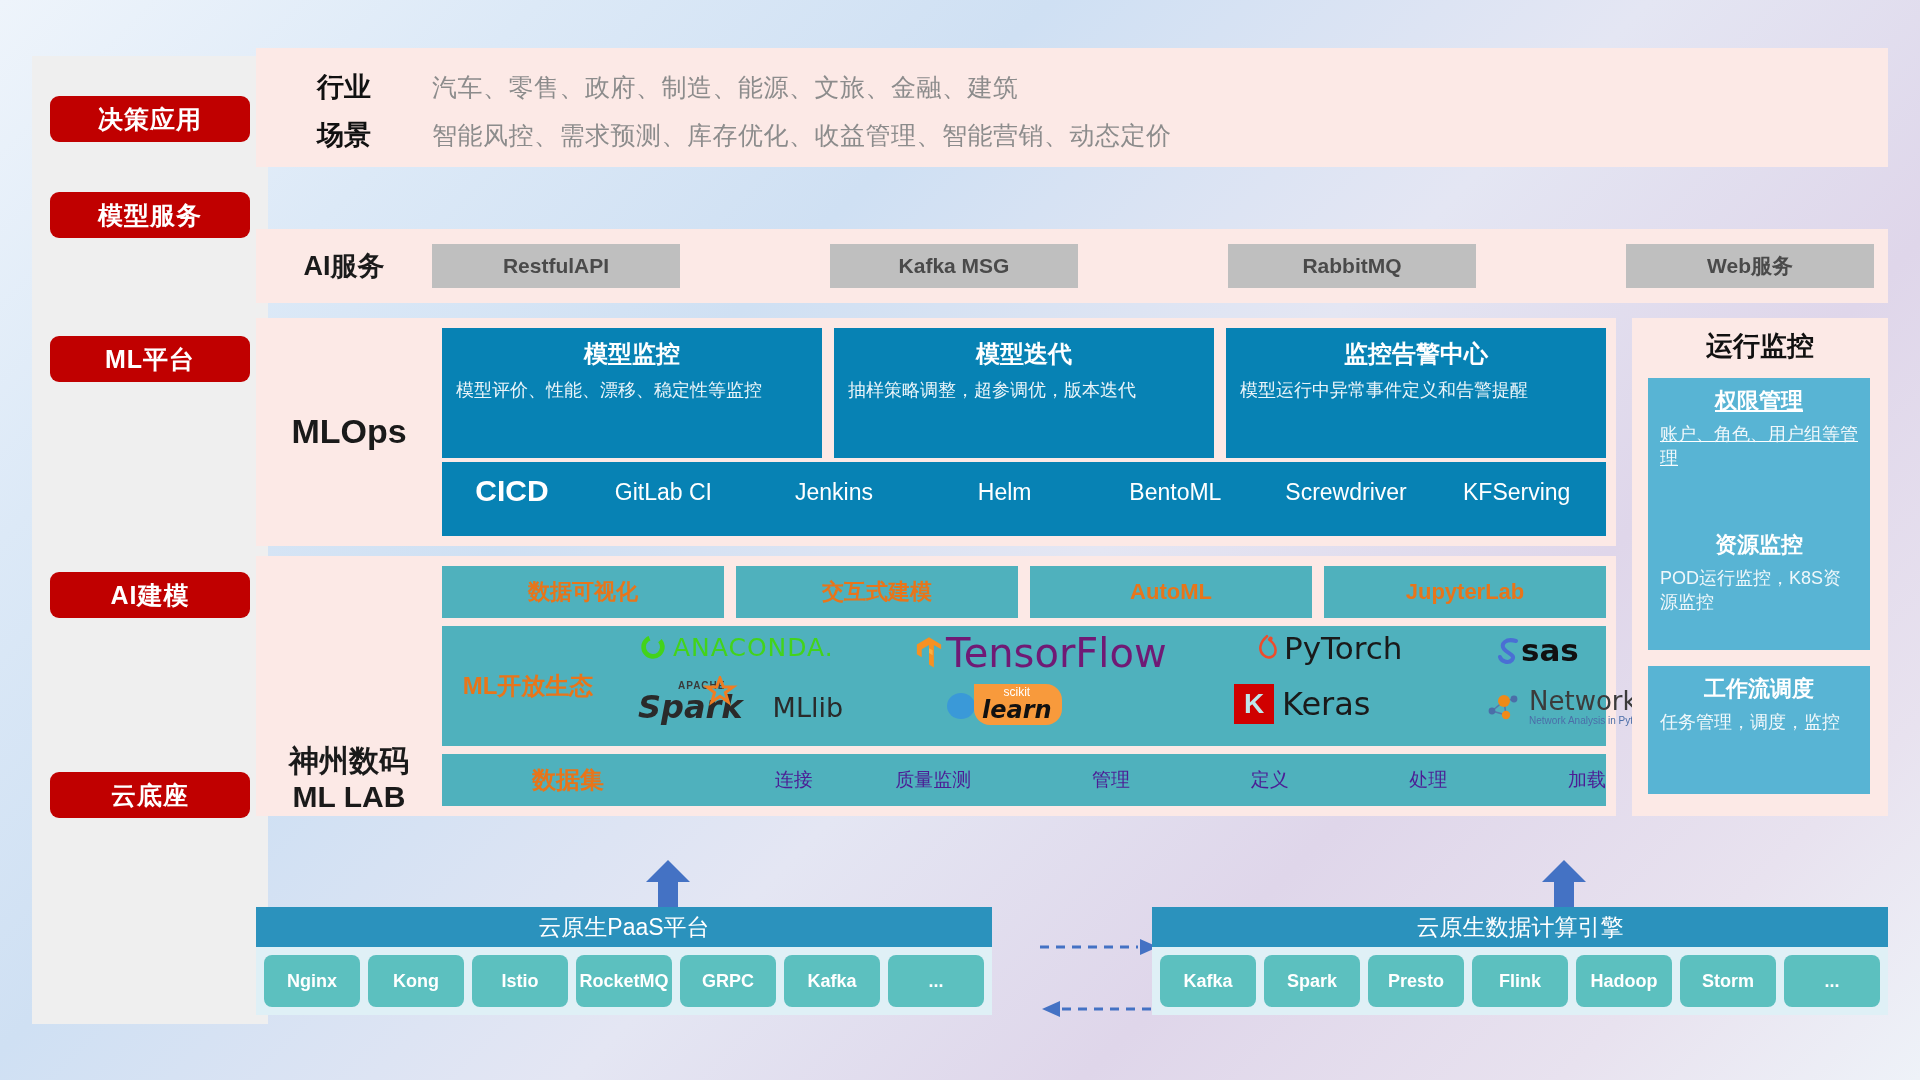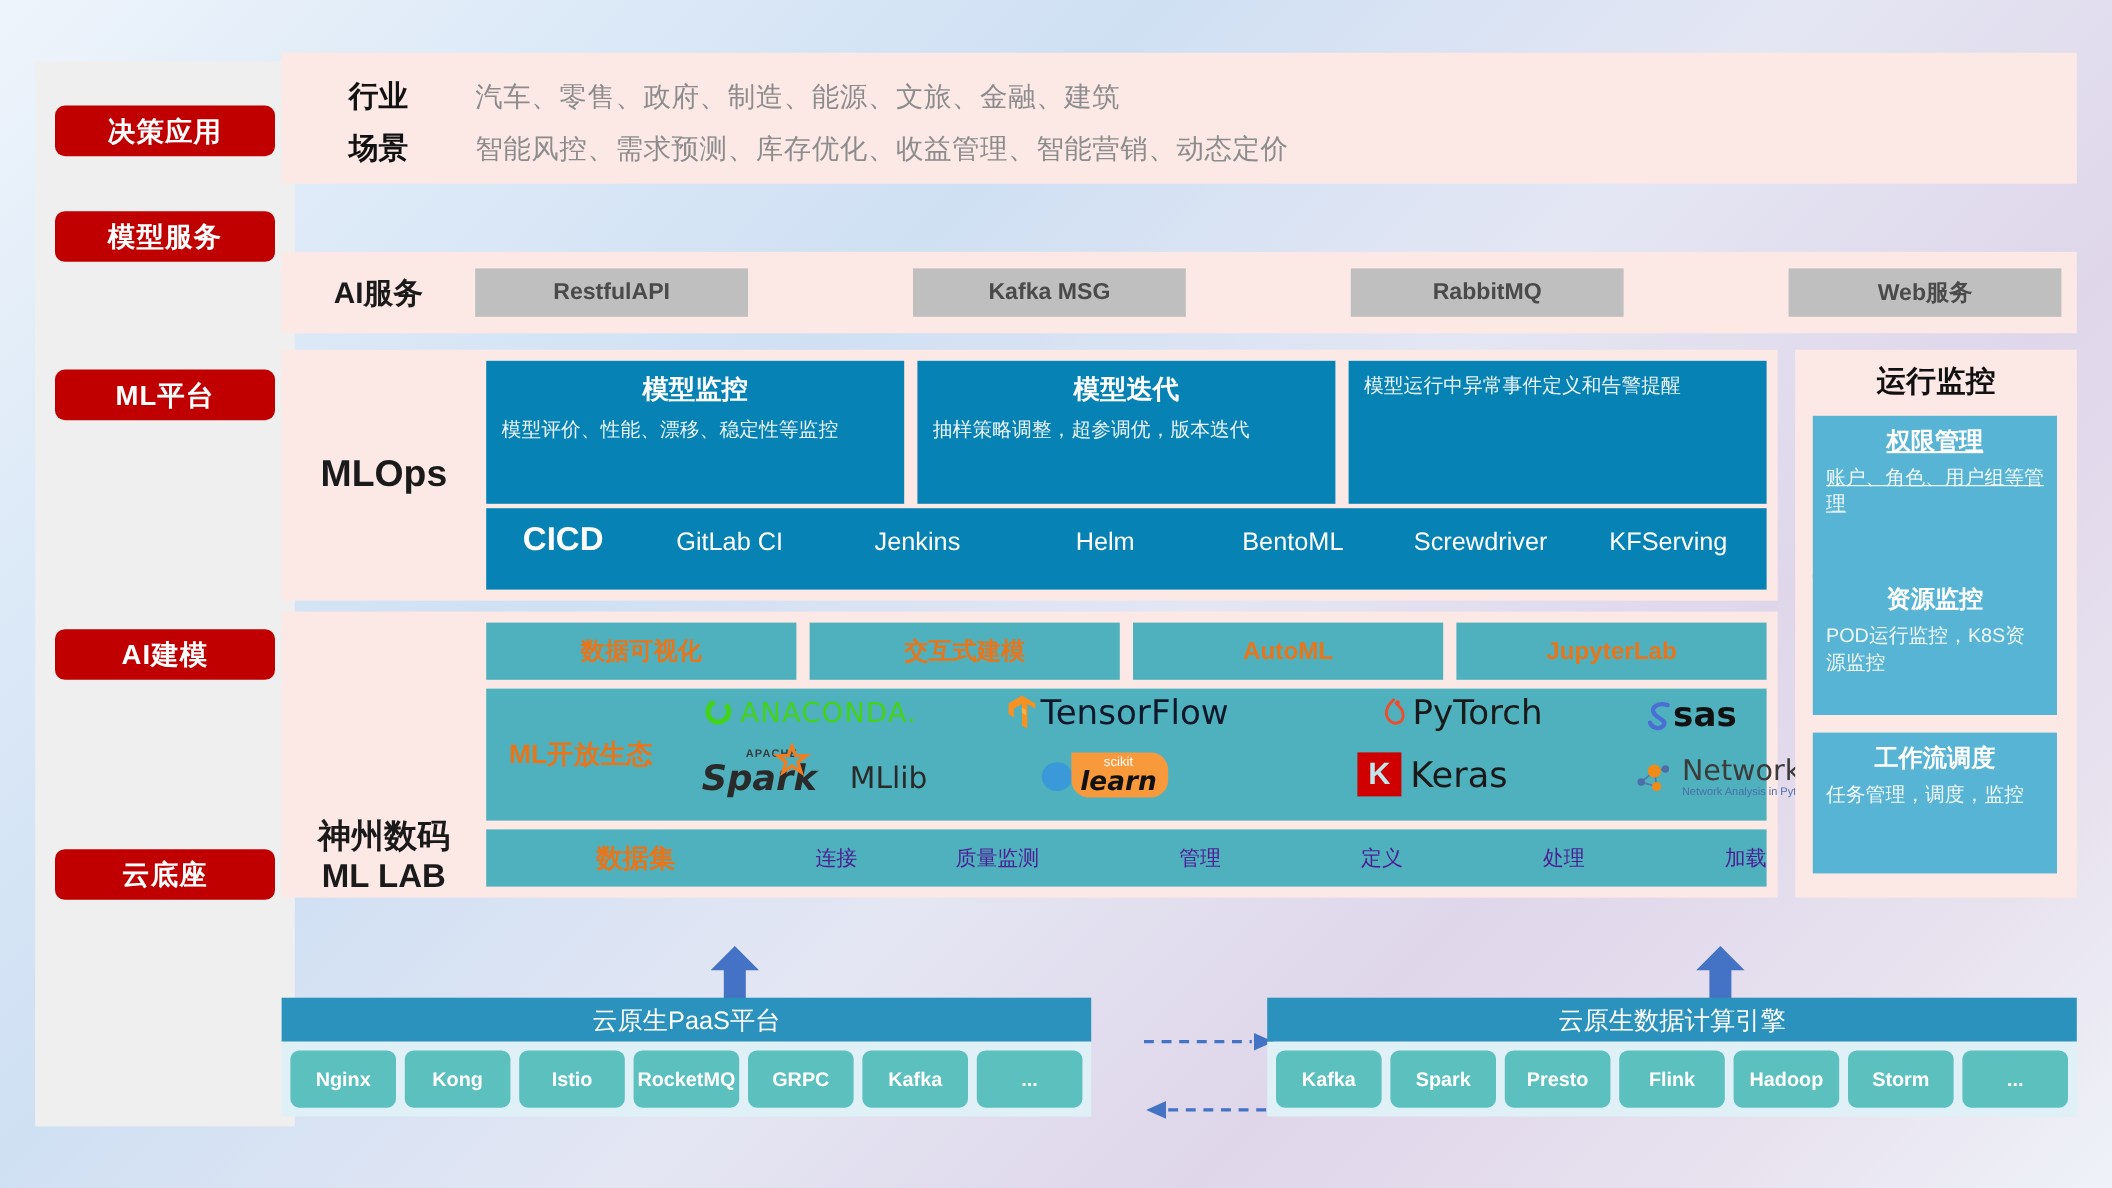--- a/index.html
+++ b/index.html
@@ -112,22 +112,22 @@
   }
   #eco-logos { flex: 1; height: 100%; position: relative; }
   .logo { position: absolute; display: flex; align-items: center; }
   .logo-txt { font-family: "DejaVu Sans", sans-serif; }
 
   #data-strip {
     position: absolute; left: 186px; bottom: 10px; right: 10px; height: 52px;
     background: #4fb1bd; display: flex; align-items: center;
   }
   .data-head {
-    width: 172px; flex: none; text-align: right;
-    color: #e8751a; font-weight: bold; font-size: 24px;
+    width: 172px; flex: none; text-align: center;
+    color: #e8751a; font-weight: bold; font-size: 24px; margin-left: 40px;
   }
   .data-item {
     flex: 1; text-align: right; color: #4c1d95; font-size: 19px;
   }
 
   
   #band-mon { left: 1632px; top: 318px; width: 256px; height: 498px; }
   #mon-title {
     position: absolute; left: 0; top: 10px; width: 100%;
     text-align: center; font-weight: bold; font-size: 27px; color: #111;
@@ -203,20 +203,21 @@
   <div class="mlops-cards">
     <div class="mlops-card">
       <h4>模型监控</h4>
       <p>模型评价、性能、漂移、稳定性等监控</p>
     </div>
     <div class="mlops-card">
       <h4>模型迭代</h4>
       <p>抽样策略调整，超参调优，版本迭代</p>
     </div>
     <div class="mlops-card">
+      <h4>监控告警中心</h4>
       <p>模型运行中异常事件定义和告警提醒</p>
     </div>
   </div>
 
   <div id="cicd-strip">
     <div class="cicd-head">CICD</div>
     <div class="cicd-item">GitLab CI</div>
     <div class="cicd-item">Jenkins</div>
     <div class="cicd-item">Helm</div>
     <div class="cicd-item">BentoML</div>
@@ -250,21 +251,21 @@
         </svg>
         <span class="logo-txt" style="color:#43d31b;font-size:25px;letter-spacing:1px;margin-left:5px;">ANACONDA.</span>
       </div>
 
       <div class="logo" style="left:300px; top:4px;">
         <svg width="30" height="34" viewBox="0 0 24 28" aria-hidden="true">
           <path d="M12 1 L22 7 L22 11 L16 7.5 L16 26 L12 23.5 Z" fill="#f79122"></path>
           <path d="M12 1 L2 7 L2 15 L6 17.5 L6 11 L12 7.5 Z" fill="#f79122"></path>
           <path d="M12 10 L12 14 L15 15.8 L15 11.8 Z" fill="#fbb040"></path>
         </svg>
-        <span class="logo-txt" style="color:#0f172a;font-size:31px;margin-left:2px;">TensorFlow</span>
+        <span class="logo-txt" style="color:#701a75;font-size:40px;margin-left:2px;">TensorFlow</span>
       </div>
 
       <div class="logo" style="left:640px; top:4px;">
         <svg width="26" height="30" viewBox="0 0 24 28" aria-hidden="true">
           <path d="M12 3 C5 9, 4 16, 8.5 20.5 C13 25, 20 22.5, 20 16 C20 11.5, 16.5 8, 14 6" fill="none" stroke="#ee4c2c" stroke-width="2.4" stroke-linecap="round"></path>
           <circle cx="15.4" cy="5.2" r="1.9" fill="#ee4c2c"></circle>
         </svg>
         <span class="logo-txt" style="color:#1a1a1a;font-size:31px;margin-left:4px;">PyTorch</span>
       </div>
 

